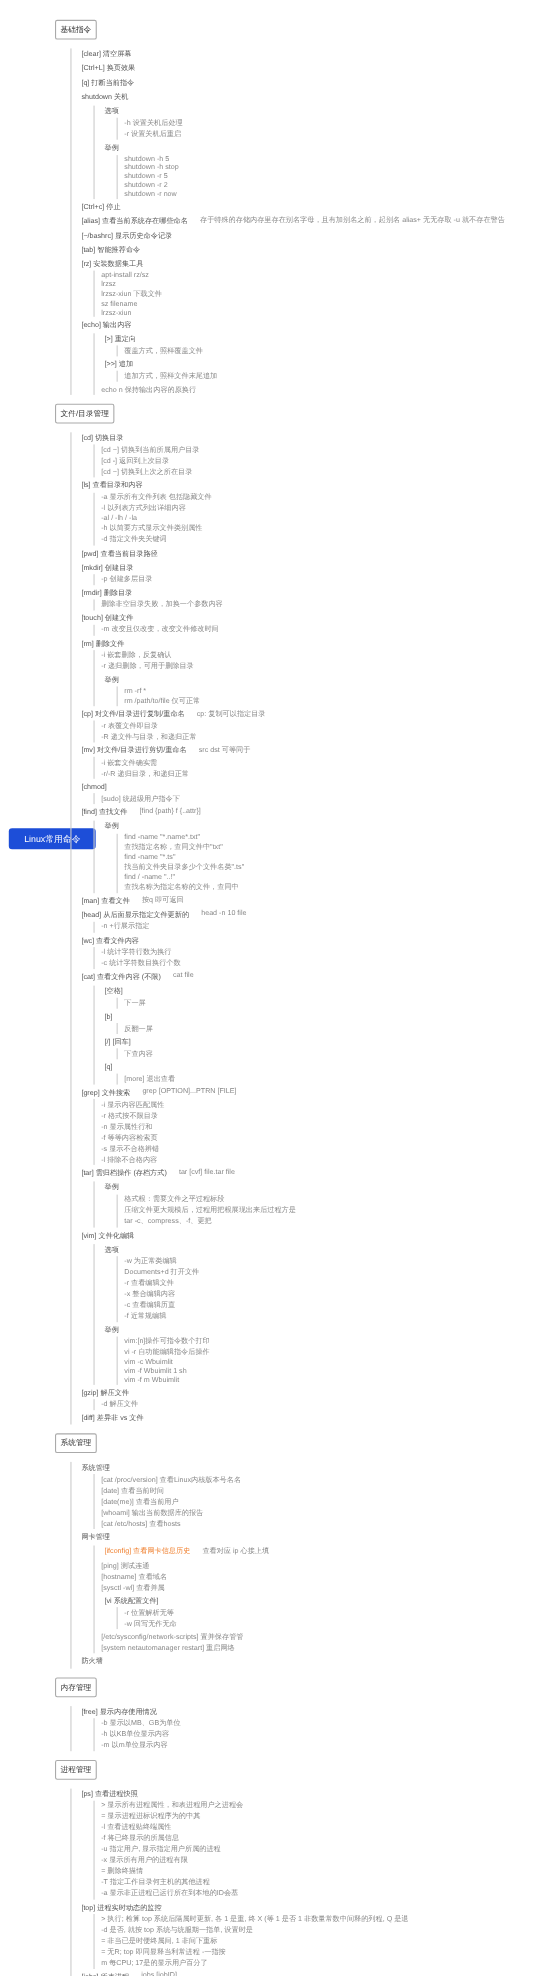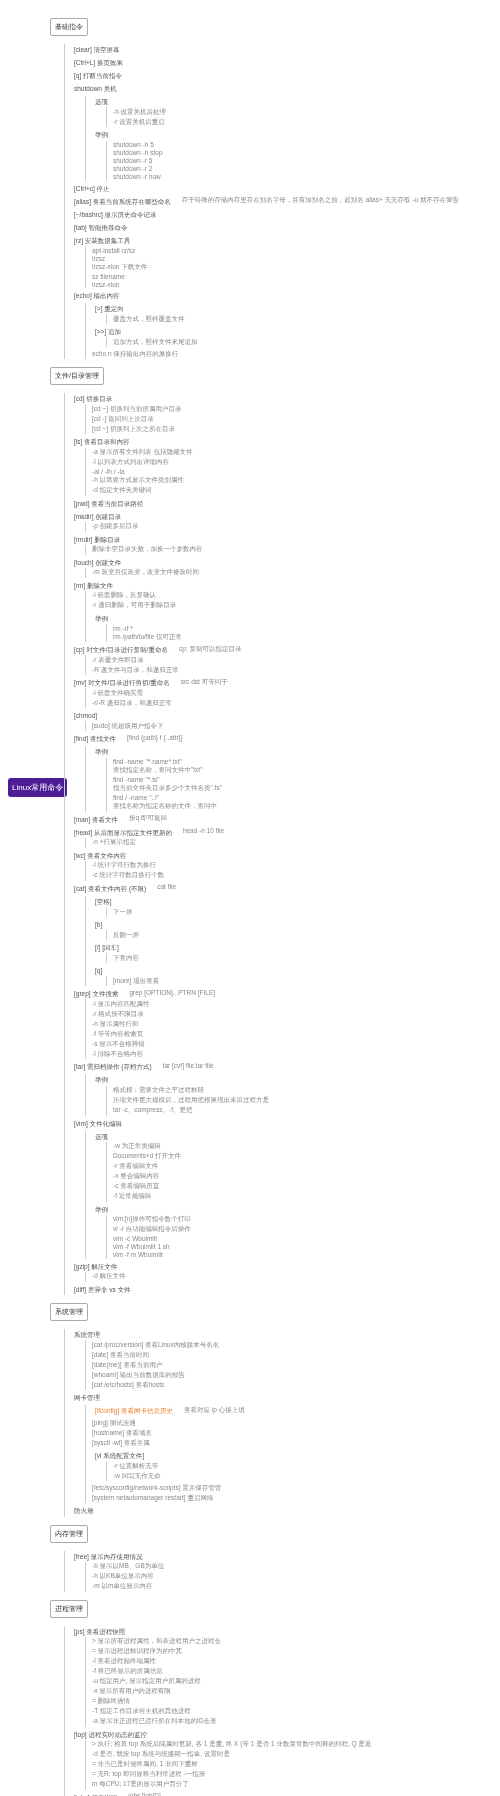--- a/index.html
+++ b/index.html
@@ -1,17 +1,17 @@
 <!DOCTYPE html>
 <html><head>
 <meta charset="utf-8">
 <style>
 *{margin:0;padding:0;box-sizing:border-box}
 body{background:#fff;font-family:-apple-system,"Microsoft YaHei",sans-serif;font-size:7px;color:#666;width:500px;position:relative;padding:10px 0 40px 0}
-.root{position:absolute;left:8px;top:778px;background:#4c1d95;color:#fff;padding:4px 4px;border-radius:3px;font-size:8px;white-space:nowrap}
+.root{position:absolute;left:8px;top:753px;background:#1d4ed8;color:#fff;padding:4px 14px;border-radius:3px;font-size:8px;white-space:nowrap}
 .tree{margin-left:50px}
 .node{position:relative;margin:2px 0}
 .row{display:flex;align-items:flex-start}
 .label{white-space:nowrap;padding:1px 3px;color:#555;font-size:6.5px;line-height:1.4}
 .label.hl{color:#f08030}
 .children{margin-left:14px;border-left:1px solid #ccc;padding-left:6px}
 .leaf{font-size:6.5px;color:#888;padding:0.5px 0;white-space:nowrap}
 .cat{font-size:7px;color:#333;font-weight:500;padding:3px 4px;border:1px solid #aaa;border-radius:2px;white-space:nowrap;display:inline-block;margin:6px 0}
 .ind{margin-left:8px}
 </style>

